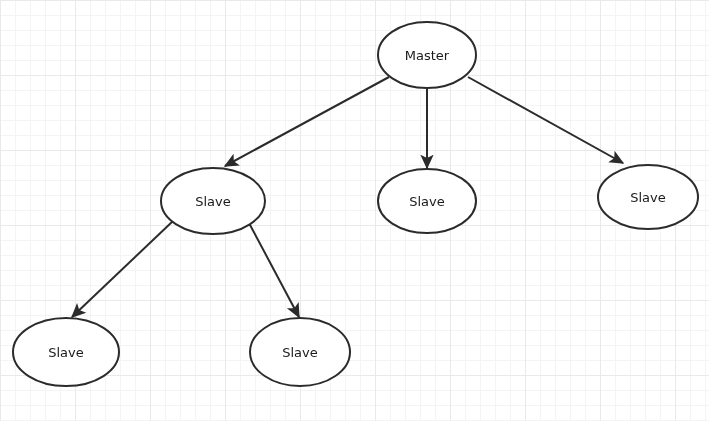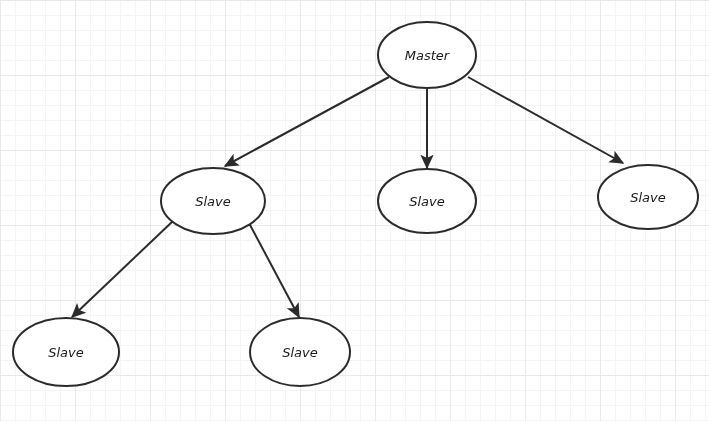--- a/index.html
+++ b/index.html
@@ -22,21 +22,20 @@
       linear-gradient(to right, #e9e9e9 1px, transparent 1px),
       linear-gradient(to bottom, #e9e9e9 1px, transparent 1px),
       linear-gradient(to right, #f4f4f4 1px, transparent 1px),
       linear-gradient(to bottom, #f4f4f4 1px, transparent 1px);
     background-size:
       75px 75px,
       75px 75px,
       15px 15px,
       15px 15px;
     background-position: 0 0, 0 0, 0 0, 0 0;
-    font-style: italic;
   }
   #diagram {
     position: absolute;
     left: 0;
     top: 0;
     width: 709px;
     height: 421px;
   }
   .node-ellipse {
     fill: #ffffff;

